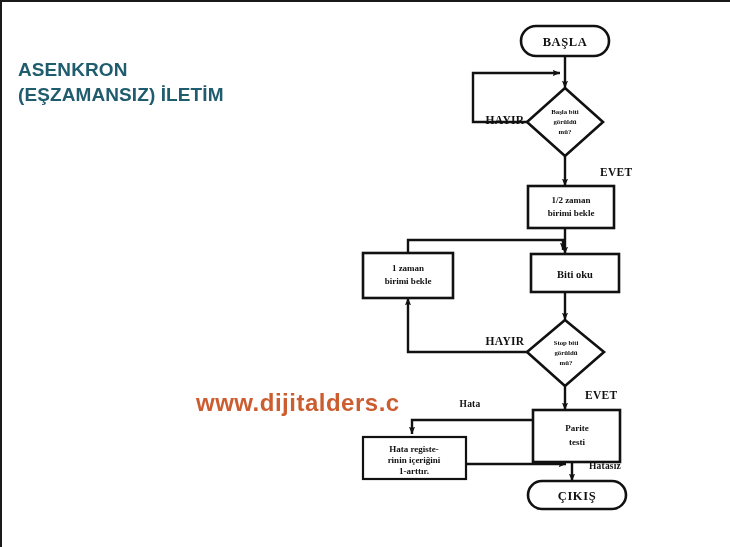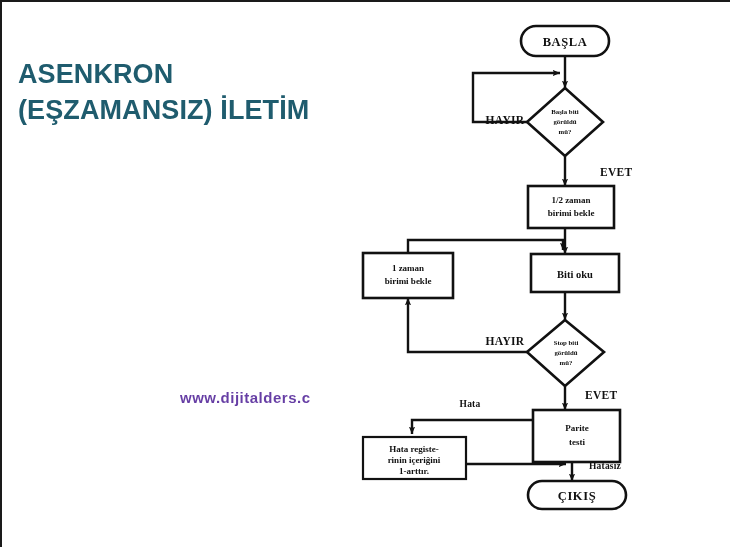--- a/index.html
+++ b/index.html
@@ -28,33 +28,33 @@
     width: 2px; height: 547px;
     background: #1a1a1a;
   }
   #title {
     position: absolute;
     left: 18px;
     top: 57px;
     width: 400px;
     color: #1f5c6e;
     font-family: "Liberation Sans", sans-serif;
-    font-size: 27px;
+    font-size: 19px;
     font-weight: 700;
     line-height: 1.32;
     letter-spacing: 0.1px;
     white-space: pre-line;
   }
   #watermark {
     position: absolute;
-    left: 180px;
+    left: 196px;
     top: 389px;
-    color: #4c1d95;
+    color: #c2410c;
     font-family: "Liberation Sans", sans-serif;
-    font-size: 15px;
+    font-size: 24px;
     font-weight: 700;
     letter-spacing: 0.5px;
     opacity: 0.85;
     pointer-events: none;
     user-select: none;
   }
   #flow {
     position: absolute;
     left: 0;
     top: 0;

